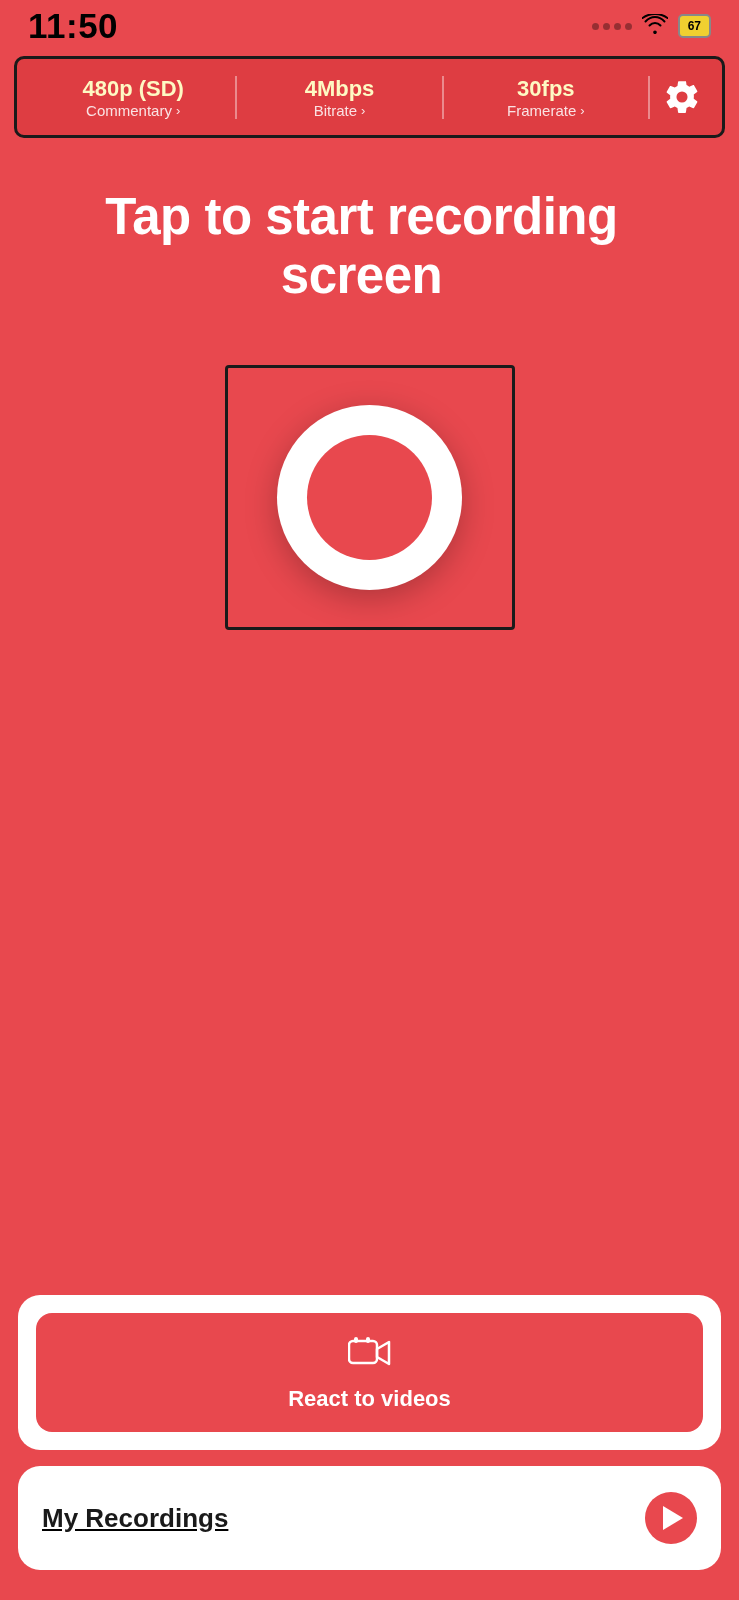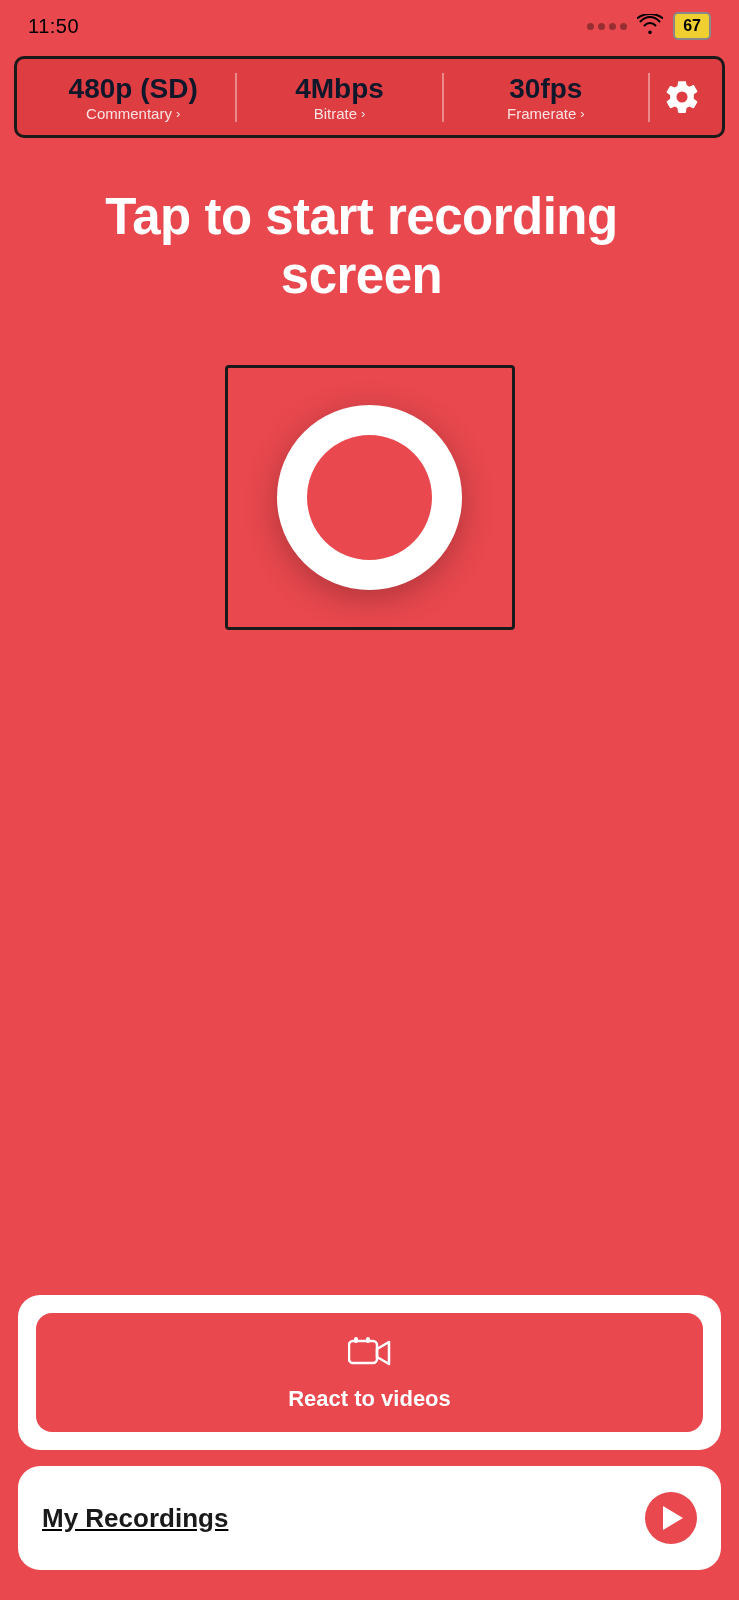--- a/index.html
+++ b/index.html
@@ -15,22 +15,22 @@
 
     
     .status-bar {
       display: flex;
       justify-content: space-between;
       align-items: center;
       padding: 10px 28px 6px 28px;
       height: 48px;
     }
     .status-time {
-      font-size: 20px;
-      font-weight: 400;
+      font-size: 35px;
+      font-weight: 700;
       color: #000;
       letter-spacing: 0.5px;
     }
     .status-right {
       display: flex;
       align-items: center;
       gap: 10px;
     }
     .signal-dots {
       display: flex;
@@ -44,21 +44,21 @@
       background: rgba(0,0,0,0.35);
     }
     .wifi-icon {
       font-size: 20px;
       color: #000;
     }
     .battery-badge {
       background: #f0d030;
       border-radius: 5px;
       padding: 3px 8px;
-      font-size: 16px;
+      font-size: 12px;
       font-weight: 700;
       color: #000;
       border: 2px solid #888;
     }
 
     
     .settings-bar {
       margin: 8px 14px 0 14px;
       background: rgba(220, 60, 65, 0.85);
       border: 3px solid #1a1a1a;
@@ -72,23 +72,23 @@
       flex: 1;
       text-align: center;
       cursor: pointer;
       border-right: 2px solid rgba(255,255,255,0.4);
       padding: 0 8px;
     }
     .settings-item:last-of-type {
       border-right: none;
     }
     .settings-value {
-      font-size: 28px;
-      font-weight: 700;
-      color: #0f172a;
+      font-size: 22px;
+      font-weight: 700;
+      color: #fef9c3;
       display: block;
     }
     .settings-label {
       font-size: 15px;
       color: rgba(255,255,255,0.85);
       display: flex;
       align-items: center;
       justify-content: center;
       gap: 4px;
     }

